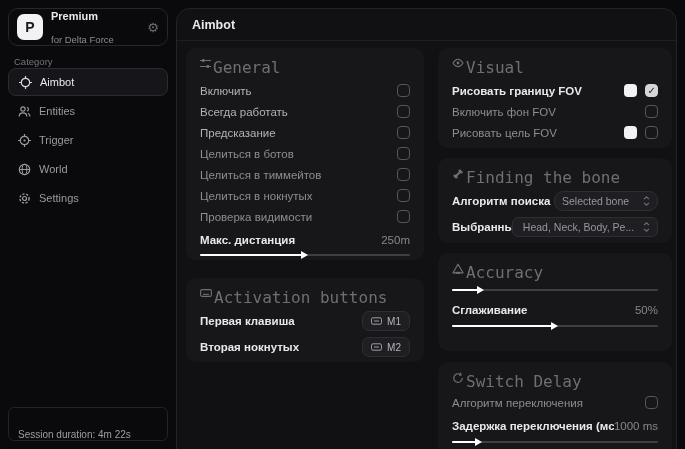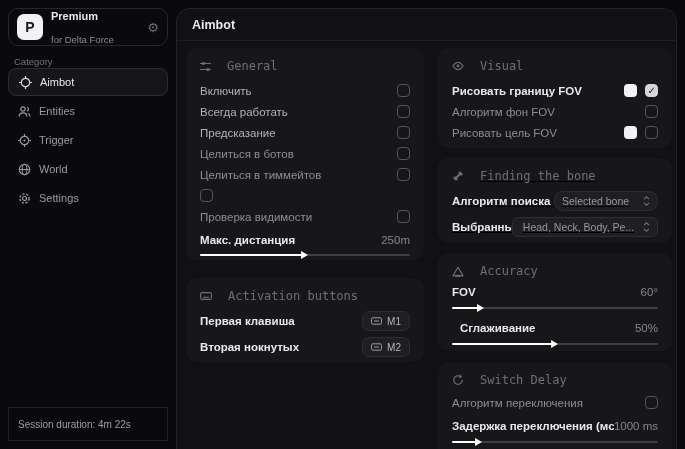--- a/index.html
+++ b/index.html
@@ -17,36 +17,36 @@
   .brand-title { color:#e9e9ec; font-size:11px; font-weight:bold; }
   .brand-sub { color:#8c8c92; font-size:9.5px; margin-top:12px; }
   .gear-glyph { color:#6e6e74; font-size:13px; line-height:1; cursor:pointer; }
   .category { position:absolute; left:14px; top:56px; color:#74747a; font-size:9.5px; }
   .nav { position:absolute; left:8px; top:68px; width:160px; }
   .nav-item { height:28px; display:flex; align-items:center; padding:0 10px; border-radius:8px;
     color:#9a9aa0; font-size:11px; margin-bottom:1px; cursor:pointer; }
   .nav-item svg { margin-right:8px; flex:none; }
   .nav-item.active { background:#16161a; border:1px solid #2b2b30; color:#e9e9ec; }
   .session-card { position:absolute; left:8px; top:407px; width:160px; height:34px;
-    border:1px solid #222227; border-radius:0; display:flex; align-items:center; padding:0 9px;
+    border:1px solid #222227; border-radius:6px; display:flex; align-items:flex-end; padding:0 9px;
     color:#9d9da3; font-size:10px; }
 
   
   .main { position:absolute; left:176px; top:8px; width:501px; height:445px;
     background:#111113; border:1px solid #232328; border-radius:14px 14px 0 0; }
   .main-header { height:32px; display:flex; align-items:center; padding:0 15px;
     border-bottom:1px solid #1e1e23; }
   .main-title { color:#e9e9ec; font-size:12.5px; font-weight:bold; }
   .col { position:absolute; top:39px; }
   .col-left { left:9px; width:238px; }
   .col-right { left:261px; width:234px; }
 
   .panel { background:#17171a; border-radius:10px; padding:10px 14px; }
-  .p-head { display:flex; align-items:center; gap:16px; color:#6e6e74;
-    font-family:"DejaVu Sans Mono","Liberation Mono",monospace; font-size:12px; height:16px; }
+  .p-head { display:flex; gap:2px; color:#6e6e74;
+    font-family:"DejaVu Sans Mono","Liberation Mono",monospace; font-size:16px; height:16px; }
   .p-head svg { flex:none; }
 
   .row { display:flex; align-items:center; justify-content:space-between; height:21px; }
   .row-tall { height:26px; }
   .lbl { font-size:11.5px; color:#b2b2b8; white-space:nowrap; overflow:hidden; }
   .lbl.bright { color:#e9e9ec; font-weight:bold; }
   .lbl.dim { color:#8c8c92; }
   .val { font-size:11.5px; color:#86868c; white-space:nowrap; }
 
   .checkbox { width:13px; height:13px; border:1.5px solid #55555b; border-radius:4px; flex:none; cursor:pointer; }
@@ -170,20 +170,21 @@
           </div>
         <div class="row">
             <span class="lbl dim">Целиться в ботов</span>
             <span class="checkbox"></span>
           </div>
         <div class="row">
             <span class="lbl dim">Целиться в тиммейтов</span>
             <span class="checkbox"></span>
           </div>
         <div class="row">
+            <span class="lbl dim">Целиться в нокнутых</span>
             <span class="checkbox"></span>
           </div>
         <div class="row">
             <span class="lbl dim">Проверка видимости</span>
             <span class="checkbox"></span>
           </div>
         <div class="sp4"></div>
         <div class="row" style="height:17px;text-align:right;">
           <span class="lbl bright">Макс. дистанция</span>
           <span class="val">250m</span>
@@ -239,35 +240,35 @@
         </div>
         <div class="sp6"></div>
         <div class="row">
           <span class="lbl bright">Рисовать границу FOV</span>
           <span class="ctrls">
             <span class="swatch"></span>
             <span class="checkbox checked"></span>
           </span>
         </div>
         <div class="row">
-          <span class="lbl dim">Алгоритм фон FOV</span>
+          <span class="lbl dim">Включить фон FOV</span>
           <span class="ctrls">
             <span class="checkbox"></span>
           </span>
         </div>
         <div class="row">
           <span class="lbl dim">Рисовать цель FOV</span>
           <span class="ctrls">
             <span class="swatch"></span>
             <span class="checkbox"></span>
           </span>
         </div>
       </div>
 
-      <div class="panel mt10" style="height:85px;text-decoration:underline;">
+      <div class="panel mt10" style="height:85px;">
         <div class="p-head">
           <svg width="12" height="12" viewBox="0 0 12 12">
               <path d="M3.5 8.5L8.5 3.5" stroke="#6e6e74" stroke-width="2" stroke-linecap="round"></path>
               <circle cx="2.8" cy="7.8" r="1.4" fill="#6e6e74"></circle>
               <circle cx="4.2" cy="9.2" r="1.4" fill="#6e6e74"></circle>
               <circle cx="7.8" cy="2.8" r="1.4" fill="#6e6e74"></circle>
               <circle cx="9.2" cy="4.2" r="1.4" fill="#6e6e74"></circle>
             </svg>
           <span>Finding the bone</span>
         </div>
@@ -294,31 +295,27 @@
 
       <div class="panel mt10" style="height:98px;">
         <div class="p-head">
           <svg width="12" height="11" viewBox="0 0 12 11">
               <path d="M6 1.2L11 9.8H1z" fill="none" stroke="#6e6e74" stroke-width="1.2" stroke-linejoin="round"></path>
               <path d="M3.5 9.8h5" stroke="#6e6e74" stroke-width="2"></path>
             </svg>
           <span>Accuracy</span>
         </div>
         <div class="sp4"></div>
-        <div class="row" style="height:18px;">
-          <span class="lbl bright">FOV</span>
-          <span class="val">60°</span>
-        </div>
         <div class="slider">
           <span class="track"></span>
           <span class="fill" style="width: 13%;"></span>
           <span class="thumb" style="left: 13%;"></span>
         </div>
         <div class="sp6"></div>
-        <div class="row" style="height:18px;margin-left:8px;">
+        <div class="row" style="height:18px;">
           <span class="lbl bright">Сглаживание</span>
           <span class="val">50%</span>
         </div>
         <div class="slider">
           <span class="track"></span>
           <span class="fill" style="width: 49%;"></span>
           <span class="thumb" style="left: 49%;"></span>
         </div>
       </div>
 

